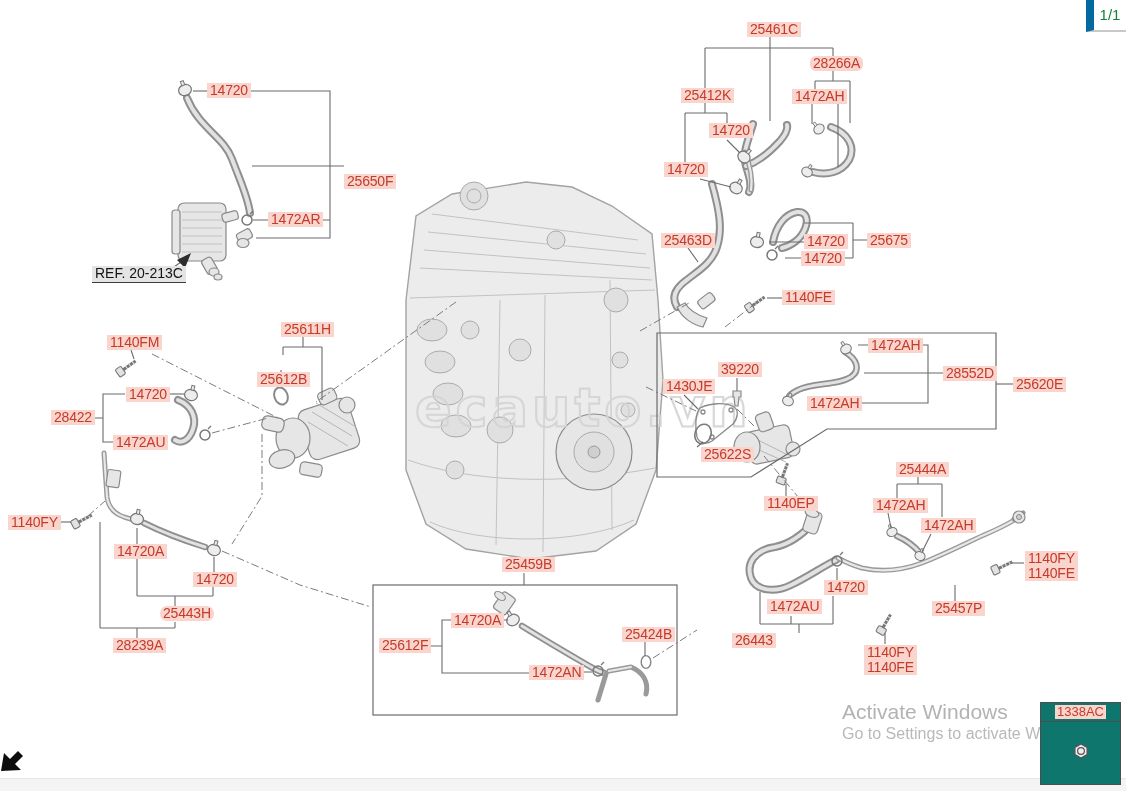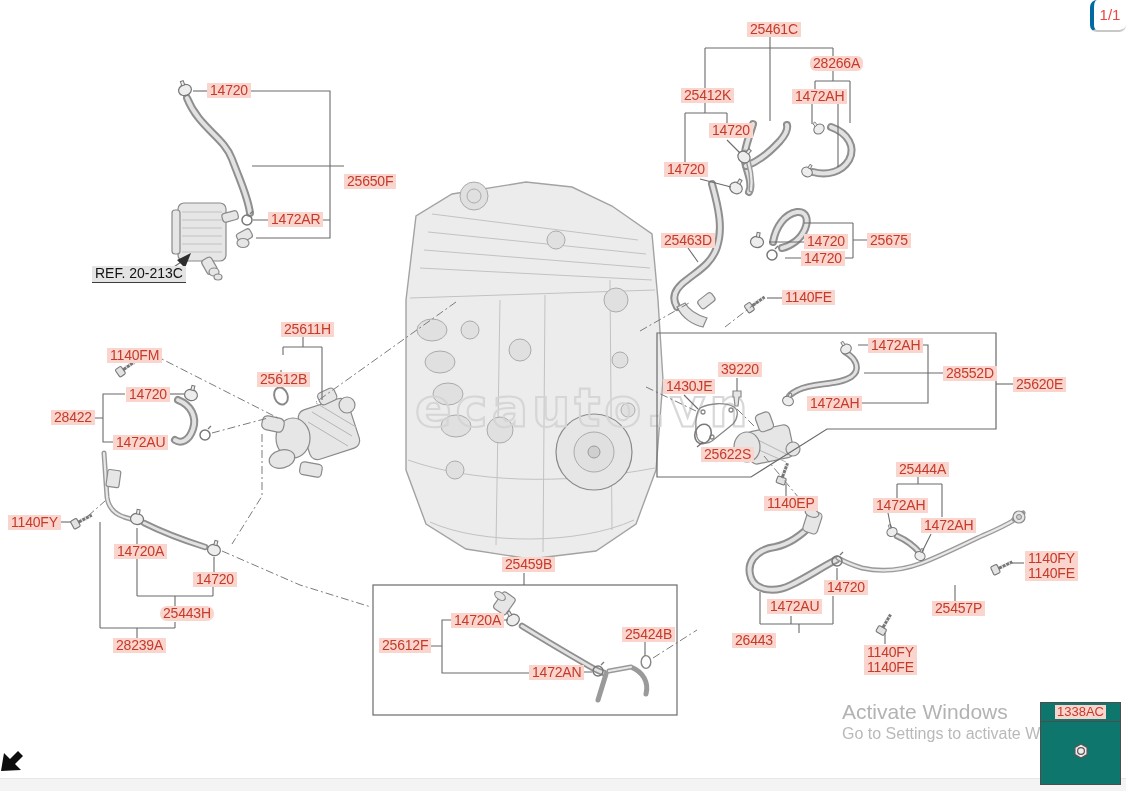--- a/index.html
+++ b/index.html
@@ -5,23 +5,23 @@
   html,body{margin:0;padding:0;background:#fff;}
   #stage{position:relative;width:1126px;height:791px;background:#ffffff;overflow:hidden;
          font-family:"Liberation Sans",sans-serif;}
   #diagram-svg{position:absolute;left:0;top:0;}
   
   .plabel{position:absolute;background:#f9d5ce;color:#c53b2a;font:14px/15px "Liberation Sans",sans-serif;
           padding:0 3px;letter-spacing:-0.2px;white-space:nowrap;cursor:pointer;z-index:5;}
   .ref{position:absolute;left:92px;top:266px;background:#e4e4e4;color:#141414;
        font:14px/15px "Liberation Sans",sans-serif;padding:0 3px 1px 3px;border-bottom:1.6px solid #3c3c3c;z-index:5;}
   
-  #pagebox{position:absolute;right:0;top:0;width:32px;height:30px;border-left:4px solid #0369a1;
-           border-bottom:2px solid #c8c8c8;color:#ef4444;font:15px/30px "Liberation Sans",sans-serif;
-           text-align:center;z-index:6;border-radius:7px;}
+  #pagebox{position:absolute;right:0;top:0;width:32px;height:30px;border-left:8px solid #0369a1;
+           border-bottom:2px solid #c8c8c8;color:#15803d;font:15px/30px "Liberation Sans",sans-serif;
+           text-align:center;z-index:6;}
   
   #activate{position:absolute;left:842px;top:700px;color:#b3b3b3;z-index:4;}
   #activate .l1{font:300 21px/24px "Liberation Sans",sans-serif;}
   #activate .l2{font:300 16px/20px "Liberation Sans",sans-serif;color:#b9b9b9;}
   
   #fastbox{position:absolute;left:1040px;top:702px;width:79px;height:81px;border:1.4px solid #4d4d4d;
            background:#0f766e;z-index:5;}
   #fastbox .hd{height:18px;border-bottom:1.3px solid #4d4d4d;display:flex;align-items:center;justify-content:center;}
   #fastbox .hd span{background:#f9d5ce;color:#c53b2a;font:13px/14px "Liberation Sans",sans-serif;padding:0 2px;}
   #fastbox .bd{display:flex;align-items:center;justify-content:center;height:58px;}
@@ -308,21 +308,21 @@
   <g class="bx">
     <rect x="373" y="585" width="304" height="130"></rect>
     <polygon points="657,333 996,333 996,429 827,429 751,477 657,477"></polygon>
   </g>
 </svg>
 
 <div id="labels">
       <div class="plabel" style="left: 207px; top: 83px;">14720</div>
       <div class="plabel" style="left: 344px; top: 158px; margin-top: 16px;">25650F</div>
       <div class="plabel" style="left: 268px; top: 212px;">1472AR</div>
-      <div class="plabel" style="left: 107px; top: 335px; margin-top: 13px;">1140FM</div>
+      <div class="plabel" style="left: 107px; top: 335px;">1140FM</div>
       <div class="plabel" style="left: 126px; top: 387px;">14720</div>
       <div class="plabel" style="left: 51px; top: 410px;">28422</div>
       <div class="plabel" style="left: 113px; top: 435px;">1472AU</div>
       <div class="plabel" style="left: 281px; top: 322px;">25611H</div>
       <div class="plabel" style="left: 257px; top: 372px;">25612B</div>
       <div class="plabel" style="left: 8px; top: 515px;">1140FY</div>
       <div class="plabel" style="left: 114px; top: 544px;">14720A</div>
       <div class="plabel" style="left: 193px; top: 572px;">14720</div>
       <div class="plabel" style="left: 160px; top: 606px; border-radius: 7px;">25443H</div>
       <div class="plabel" style="left: 113px; top: 638px;">28239A</div>

